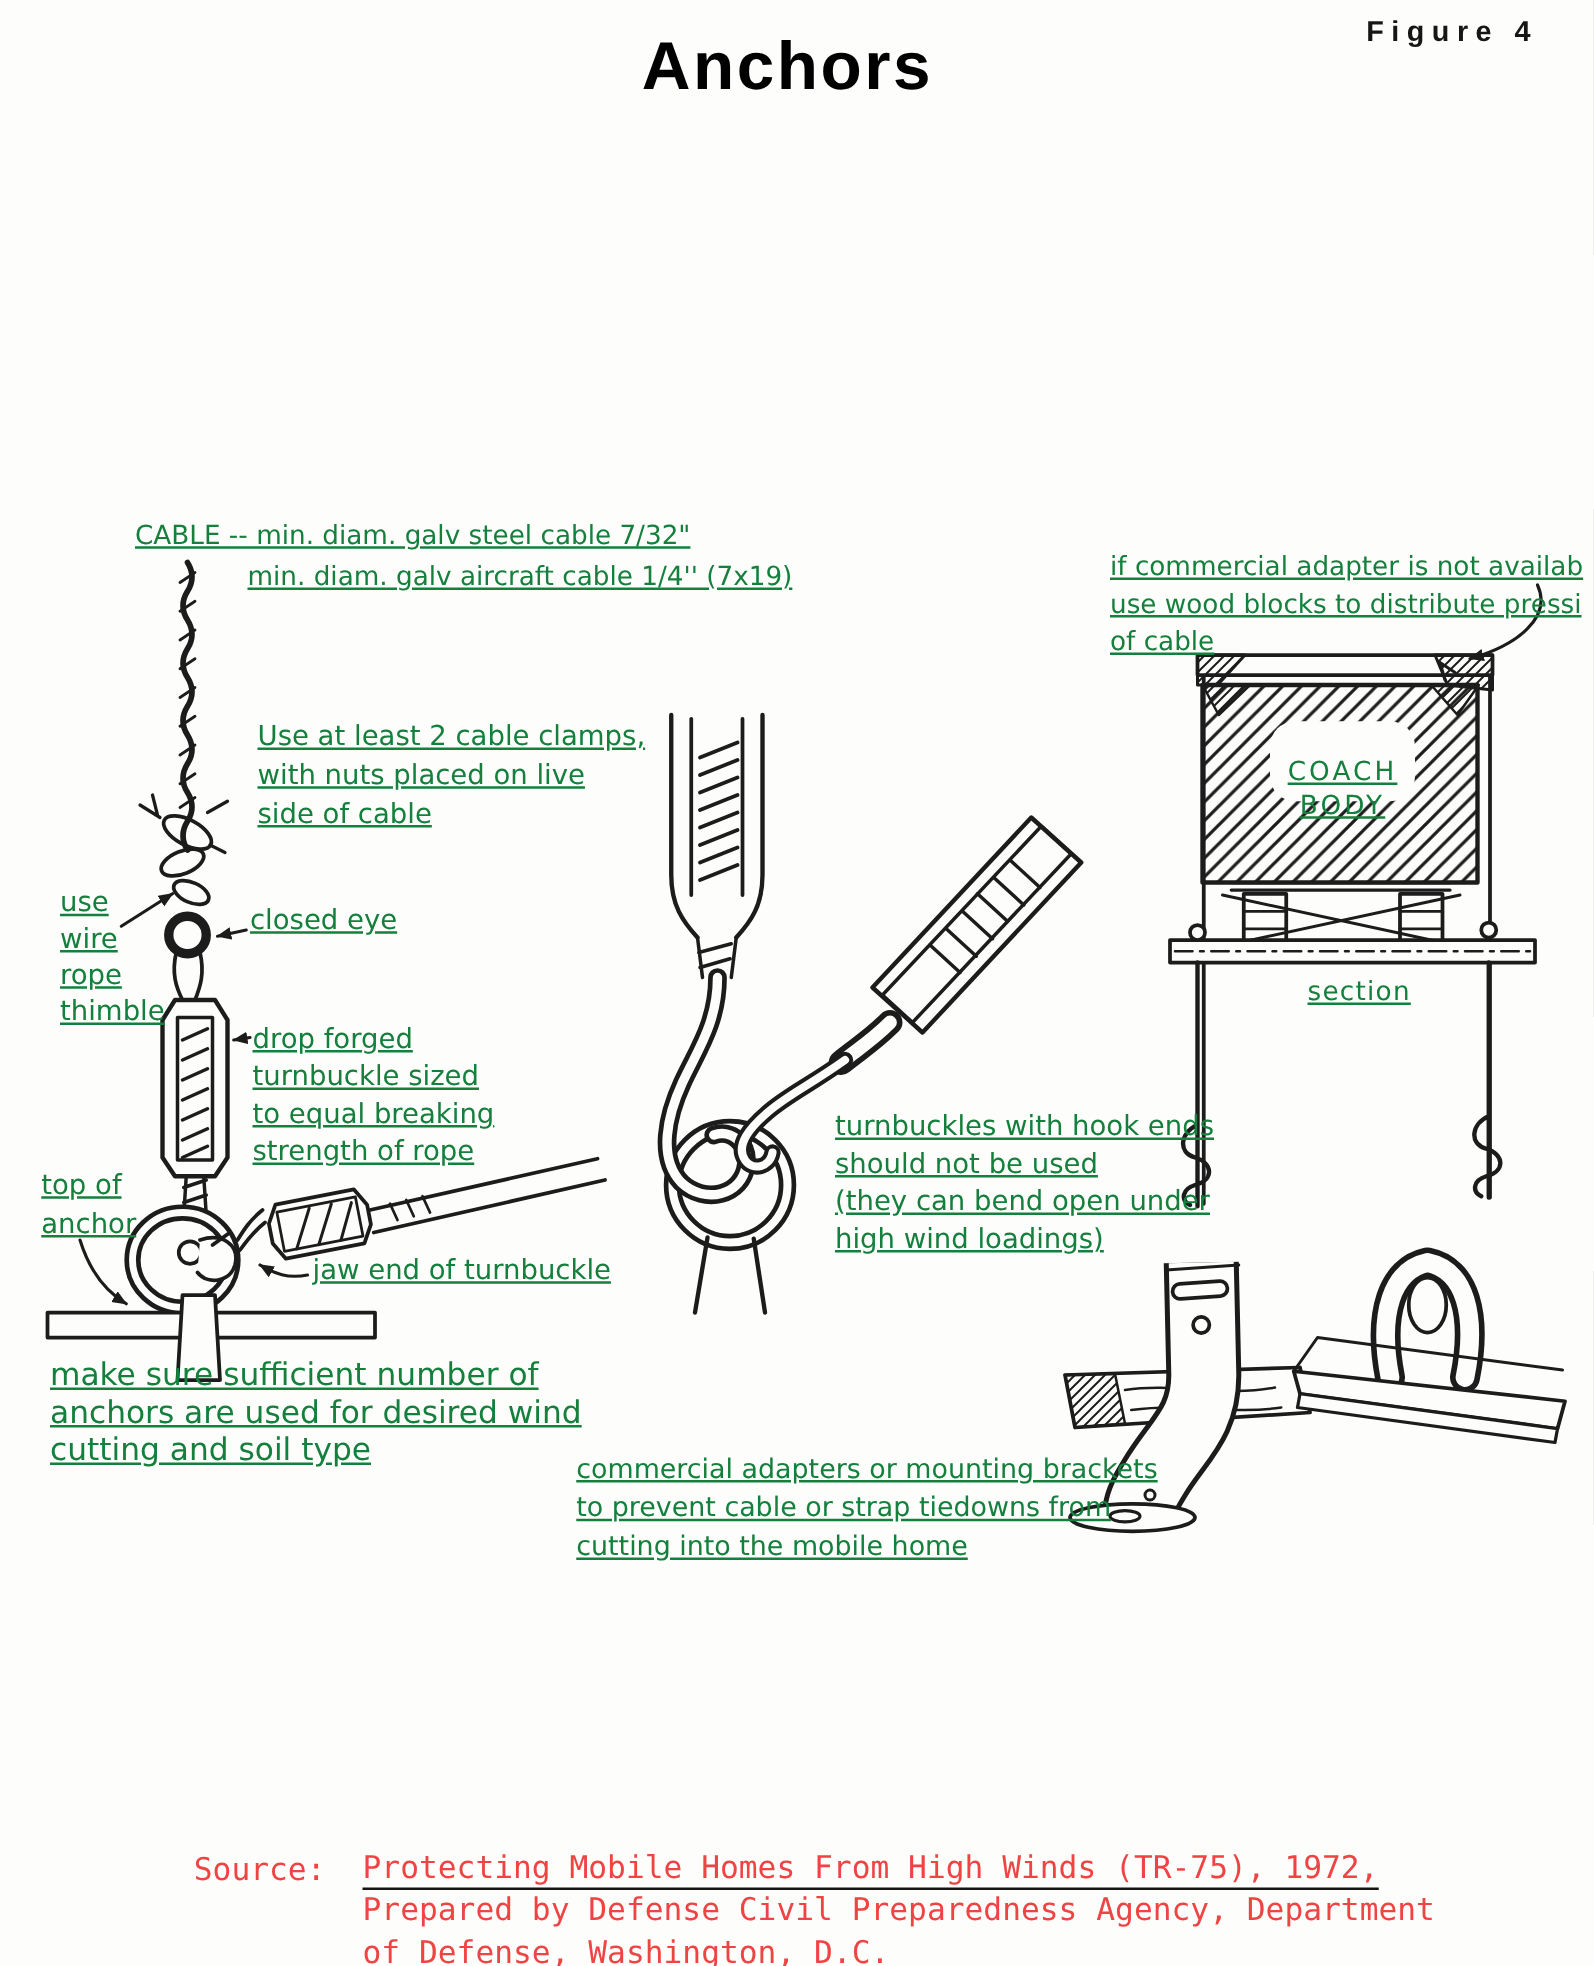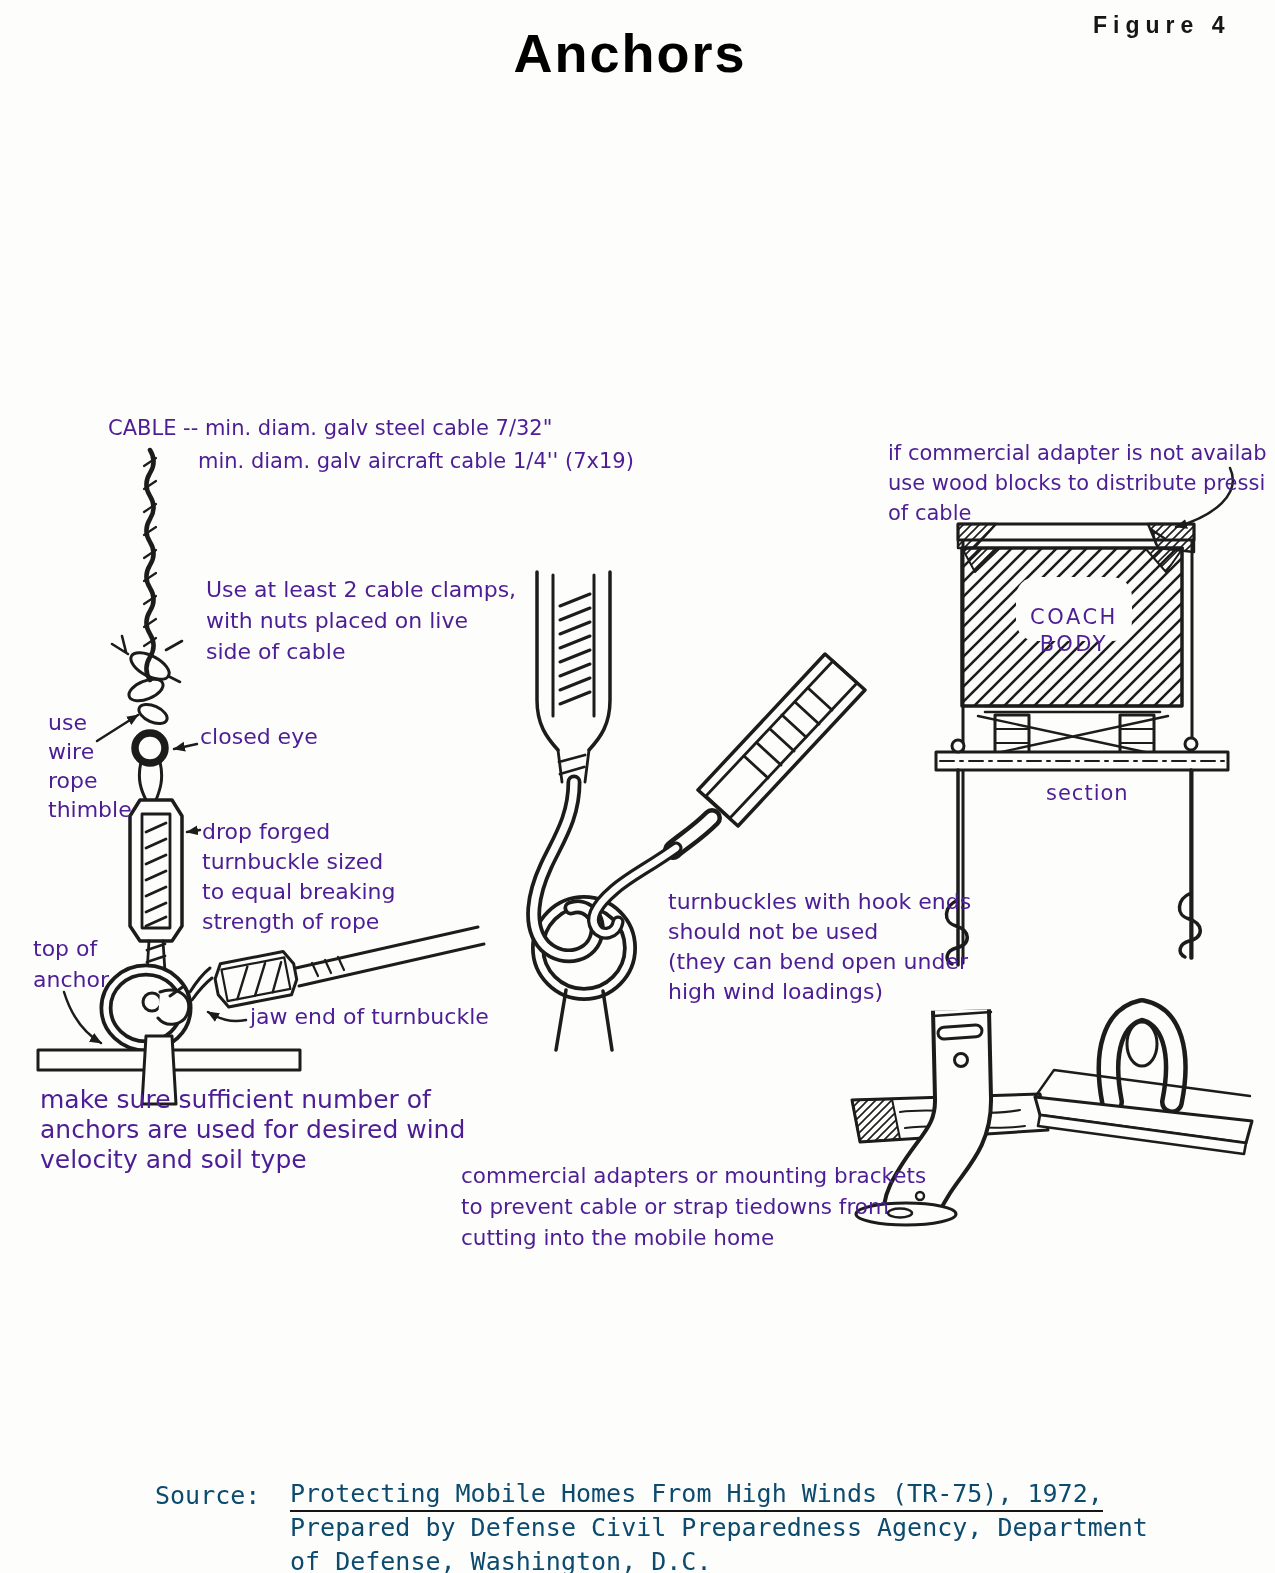--- a/index.html
+++ b/index.html
@@ -2,30 +2,30 @@
 <html><head>
 <meta charset="utf-8">
 <style>
   html,body{margin:0;padding:0;background:#d9d9d4;}
   .page{
     position:relative;width:1275px;height:1573px;margin:0 auto;
     background:#fdfdfb;overflow:hidden;
     font-family:"DejaVu Sans",sans-serif;color:#1c1c1c;
   }
   .abs{position:absolute;white-space:nowrap;}
-  .hand{font-family:"DejaVu Sans",sans-serif;color:#4c1d95;}
+  .hand{font-family:"DejaVu Sans",sans-serif;color:#15803d;text-decoration:underline;}
   .title{
     font-family:"Liberation Sans",sans-serif;font-weight:bold;
     font-size:54px;letter-spacing:2px;color:#000000;
   }
   .figlabel{
     font-family:"Liberation Sans",sans-serif;font-weight:bold;
     font-size:23px;letter-spacing:6px;color:#161616;
   }
-  .mono{font-family:"DejaVu Sans Mono","Liberation Mono",monospace;font-size:25px;color:#0c4a6e;}
+  .mono{font-family:"DejaVu Sans Mono","Liberation Mono",monospace;font-size:25px;color:#ef4444;}
   .underlined{border-bottom:2.5px solid #151515;padding-bottom:2px;}
   .coachlbl{font-size:21px;letter-spacing:2.5px;text-align:center;line-height:27px;margin-top:16px;}
   svg.art{position:absolute;left:0;top:0;z-index:1;}
   .txt{z-index:2;}
   .s21{font-size:21px;line-height:30px;}
   .s215{font-size:21.5px;line-height:31px;}
   .s22{font-size:22px;line-height:30px;}
   .s225{font-size:25px;line-height:30px;}
   .lh29{line-height:29px;}
   .lh31{line-height:31px;}
@@ -211,21 +211,21 @@
   <div class="abs txt hand s22 lh31" style="left:33px;top:933px;">
     <div>top of</div>
     <div>anchor</div>
   </div>
 
   <div class="abs txt hand s22" style="left:250px;top:1002px;">jaw end of turnbuckle</div>
 
   <div class="abs txt hand s225" style="left:40px;top:1085px;">
     <div>make sure sufficient number of</div>
     <div>anchors are used for desired wind</div>
-    <div>velocity and soil type</div>
+    <div>cutting and soil type</div>
   </div>
 
   <div class="abs txt hand s22" style="left:668px;top:887px;">
     <div>turnbuckles with hook ends</div>
     <div>should not be used</div>
     <div>(they can bend open under</div>
     <div>high wind loadings)</div>
   </div>
 
   <div class="abs txt hand coachlbl" style="left:1016px;top:588px;width:116px;">

